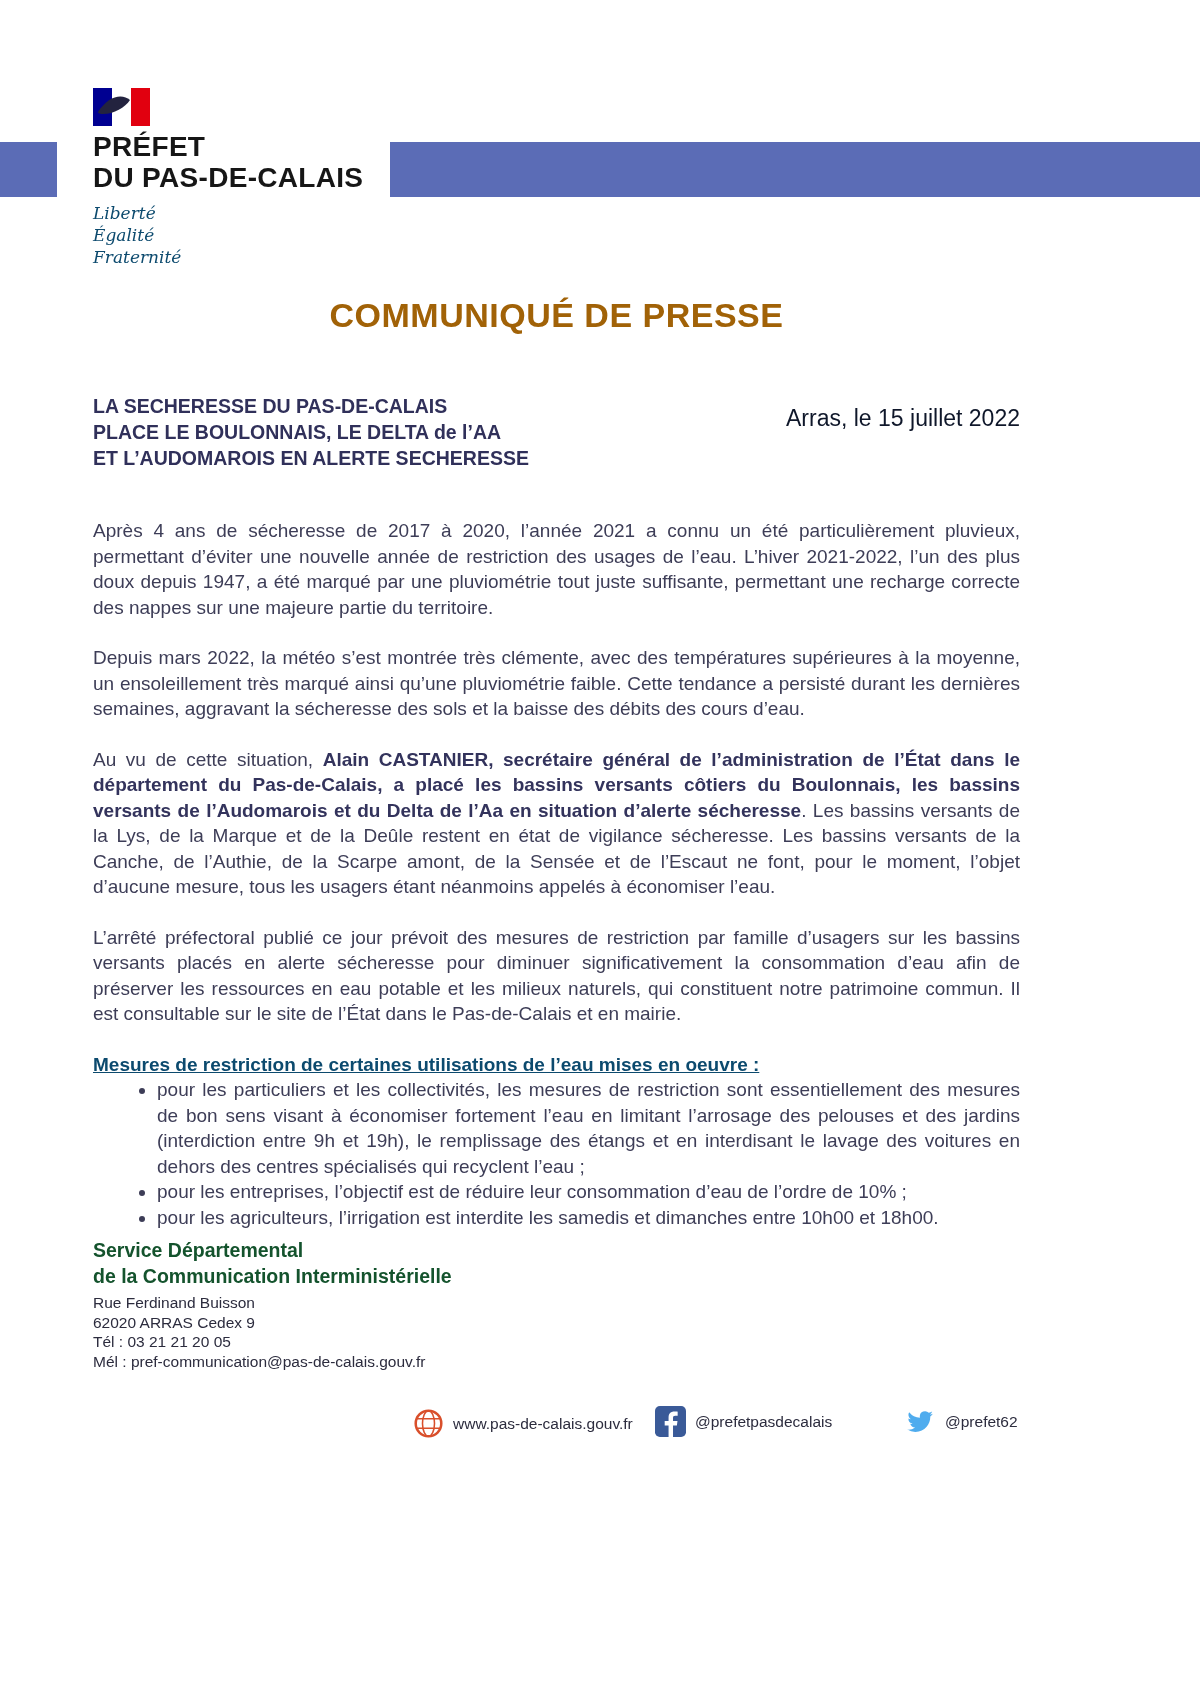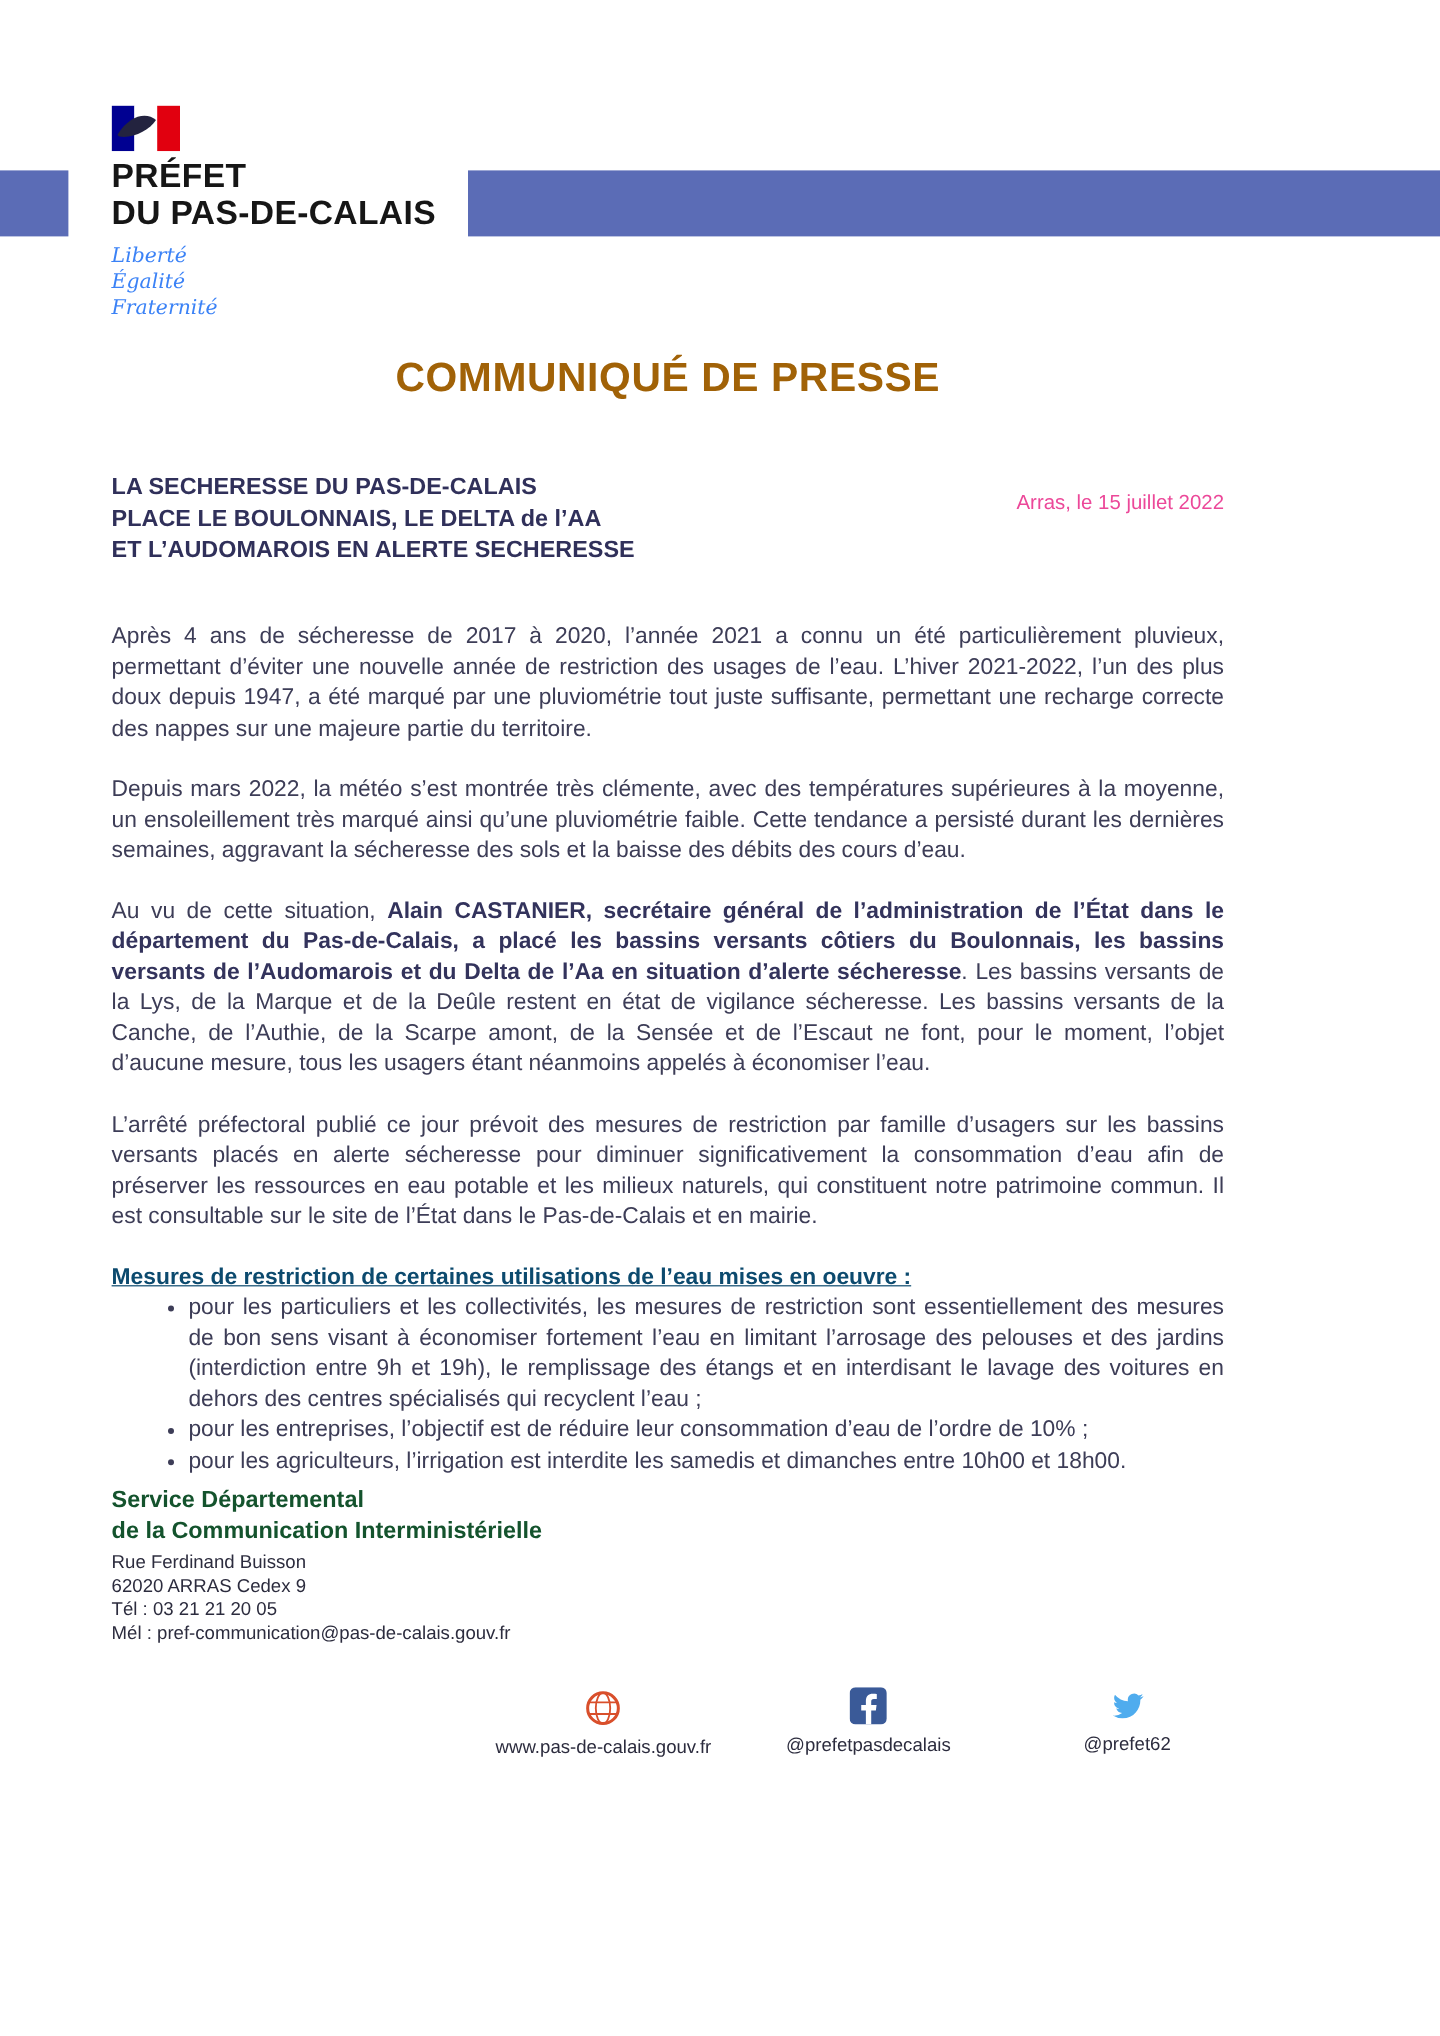--- a/index.html
+++ b/index.html
@@ -31,21 +31,21 @@
     line-height: 31px;
     letter-spacing: 0.3px;
     color: #161616;
   }
   .motto {
     margin-top: 9px;
     font-family: "DejaVu Serif", serif;
     font-style: italic;
     font-size: 17px;
     line-height: 22px;
-    color: #3b82f6;
+    color: #0c4a6e;
   }
 
   
   .press-title {
     position: absolute;
     left: 93px;
     top: 296px;
     width: 927px;
     margin: 0;
     text-align: center;
@@ -67,22 +67,22 @@
   }
   .headline-row { display: flex; justify-content: space-between; align-items: flex-start; }
   .headline {
     font-weight: 700;
     font-size: 19.5px;
     line-height: 26px;
     color: #30305a;
   }
   .dateline {
     padding-top: 13px;
-    font-size: 17px;
-    color: #ec4899;
+    font-size: 23px;
+    color: #0f172a;
     white-space: nowrap;
   }
   .para {
     margin: 25px 0 0 0;
     text-align: justify;
   }
   .para-first { margin-top: 47px; }
   .para strong { color: #33335c; }
   .measures-heading { font-weight: 700; color: #0c4a6e; text-align: left; text-decoration: underline; }
   ul.bullets {
@@ -109,21 +109,20 @@
 
   
   .social { position: absolute; left: 0; top: 1402px; width: 1200px; height: 60px; }
   .social-item {
     position: absolute;
     display: flex;
     align-items: center;
     gap: 9px;
     font-size: 15.5px;
     color: #2c2c3e;
-    flex-direction: column;
   }
   .social-site { left: 413px; top: 6px; }
   .social-fb   { left: 655px; top: 4px; }
   .social-tw   { left: 903px; top: 6px; }
   .social-item svg { display: block; }
 </style>
 </head>
 <body>
 
 <div class="page">

